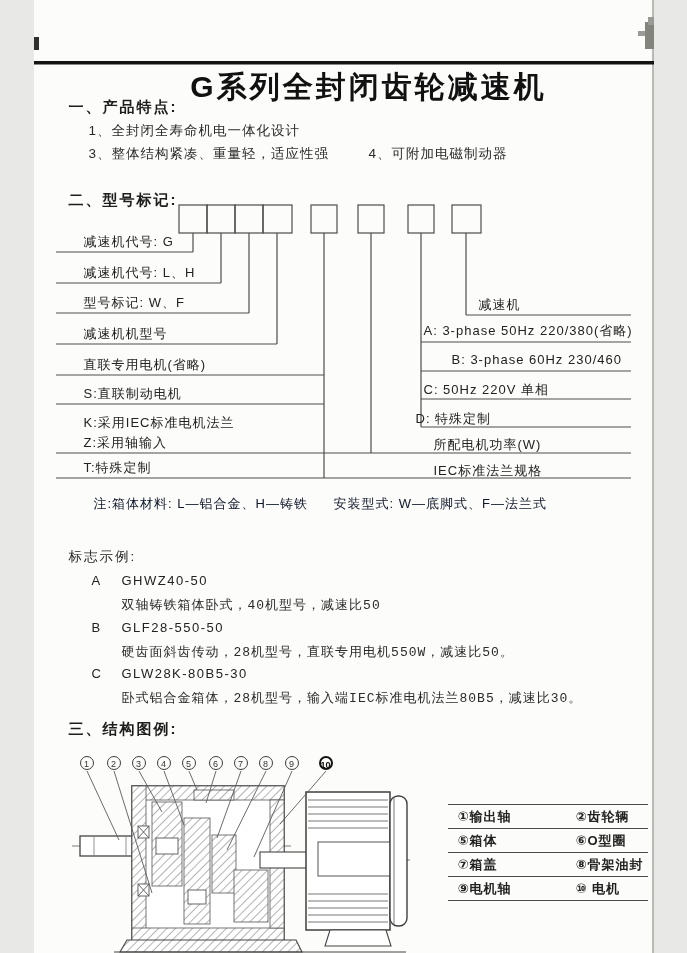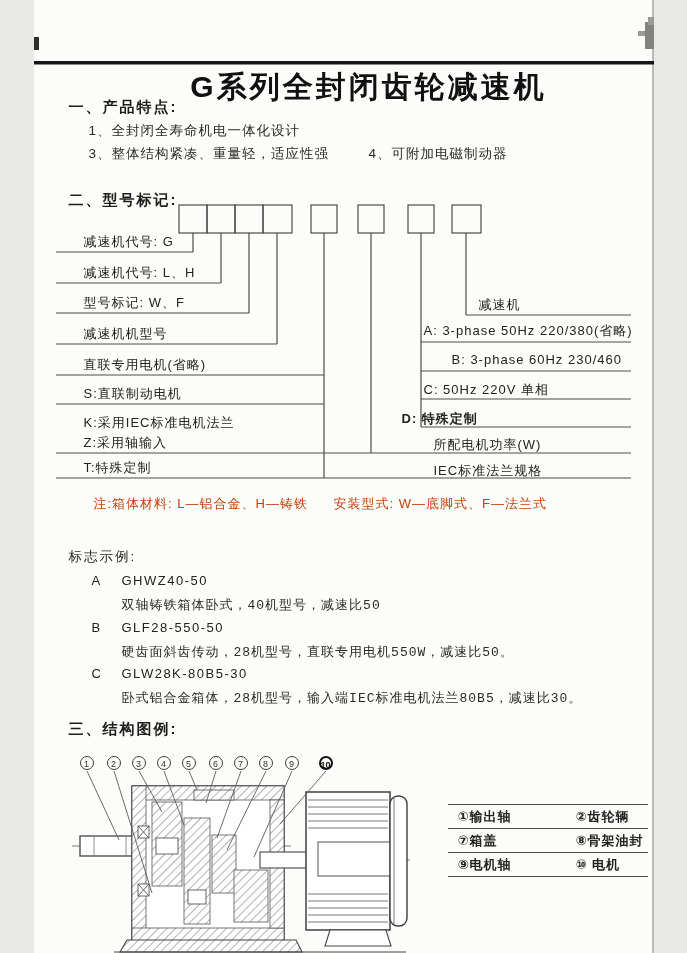--- a/index.html
+++ b/index.html
@@ -14,21 +14,21 @@
   }
   .abs{position:absolute;white-space:nowrap;}
   .svg-layer{position:absolute;left:0;top:0;pointer-events:none;}
   .page-title{
     font-size:30px;font-weight:700;color:#111;
     letter-spacing:3px;width:630px;text-align:center;
   }
   .sec-heading{font-size:15px;font-weight:700;color:#1d1d1d;letter-spacing:2px;}
   .feature{font-size:13.5px;color:#2a2a2a;letter-spacing:1px;}
   .mlabel{font-size:13px;color:#222;letter-spacing:1px;}
-  .note{font-size:13px;color:#c2410c;letter-spacing:1px;}
+  .note{font-size:13px;color:#0f172a;letter-spacing:1px;}
   .ex-heading{font-size:13.5px;color:#222;letter-spacing:2px;}
   .ex-letter{font-size:13px;color:#222;}
   .ex-code{font-size:13px;color:#222;letter-spacing:1.5px;}
   .ex-desc{font-size:13px;color:#2a2a2a;letter-spacing:1px;font-family:Liberation Mono, monospace;}
   .callout{
     position:absolute;width:14px;height:14px;border:1px solid #3c3c3c;
     border-radius:50%;font-size:9px;line-height:14px;text-align:center;
     color:#333;background:#fcfcfa;box-sizing:border-box;
   }
   .callout.bold{border-width:2px;font-weight:700;color:#111;border-color:#111;}
@@ -202,21 +202,21 @@
   <div class="abs mlabel" style="left:50px;top:356px;">直联专用电机(省略)</div>
   <div class="abs mlabel" style="left:50px;top:385px;">S:直联制动电机</div>
   <div class="abs mlabel" style="left:50px;top:414px;">K:采用IEC标准电机法兰</div>
   <div class="abs mlabel" style="left:50px;top:434px;">Z:采用轴输入</div>
   <div class="abs mlabel" style="left:50px;top:459px;">T:特殊定制</div>
 
   <div class="abs mlabel" style="left:445px;top:296px;">减速机</div>
   <div class="abs mlabel" style="left:390px;top:322px;">A: 3-phase 50Hz 220/380(省略)</div>
   <div class="abs mlabel" style="left:390px;top:352px;margin-left:28px;">B: 3-phase 60Hz 230/460</div>
   <div class="abs mlabel" style="left:390px;top:381px;">C: 50Hz 220V  单相</div>
-  <div class="abs mlabel" style="left:368px;top:410px;font-weight:bold;">D: 特殊定制</div>
+  <div class="abs mlabel" style="left:382px;top:410px;">D: 特殊定制</div>
   <div class="abs mlabel" style="left:400px;top:436px;">所配电机功率(W)</div>
   <div class="abs mlabel" style="left:400px;top:462px;">IEC标准法兰规格</div>
 
   <div class="abs note" style="left:60px;top:495px;">注:箱体材料: L—铝合金、H—铸铁</div>
   <div class="abs note" style="left:300px;top:495px;">安装型式: W—底脚式、F—法兰式</div>
 
   <div class="abs ex-heading" style="left:35px;top:548px;">标志示例:</div>
 
   <div class="abs ex-letter" style="left:58px;top:573px;">A</div>
   <div class="abs ex-code" style="left:88px;top:573px;">GHWZ40-50</div>
@@ -242,20 +242,24 @@
   <div class="callout" style="left:225px;top:756px;">8</div>
   <div class="callout" style="left:251px;top:756px;">9</div>
   <div class="callout bold" style="left:285px;top:756px;">10</div>
 
   <div class="legend">
     <div class="legend-row">
       <span class="legend-cell l">①输出轴</span>
       <span class="legend-cell r">②齿轮辆</span>
     </div>
     <div class="legend-row">
+      <span class="legend-cell l">⑤箱体</span>
+      <span class="legend-cell r">⑥O型圈</span>
+    </div>
+    <div class="legend-row">
       <span class="legend-cell l">⑦箱盖</span>
       <span class="legend-cell r">⑧骨架油封</span>
     </div>
     <div class="legend-row">
       <span class="legend-cell l">⑨电机轴</span>
       <span class="legend-cell r">⑩ 电机</span>
     </div>
   </div>
 
 </div>

